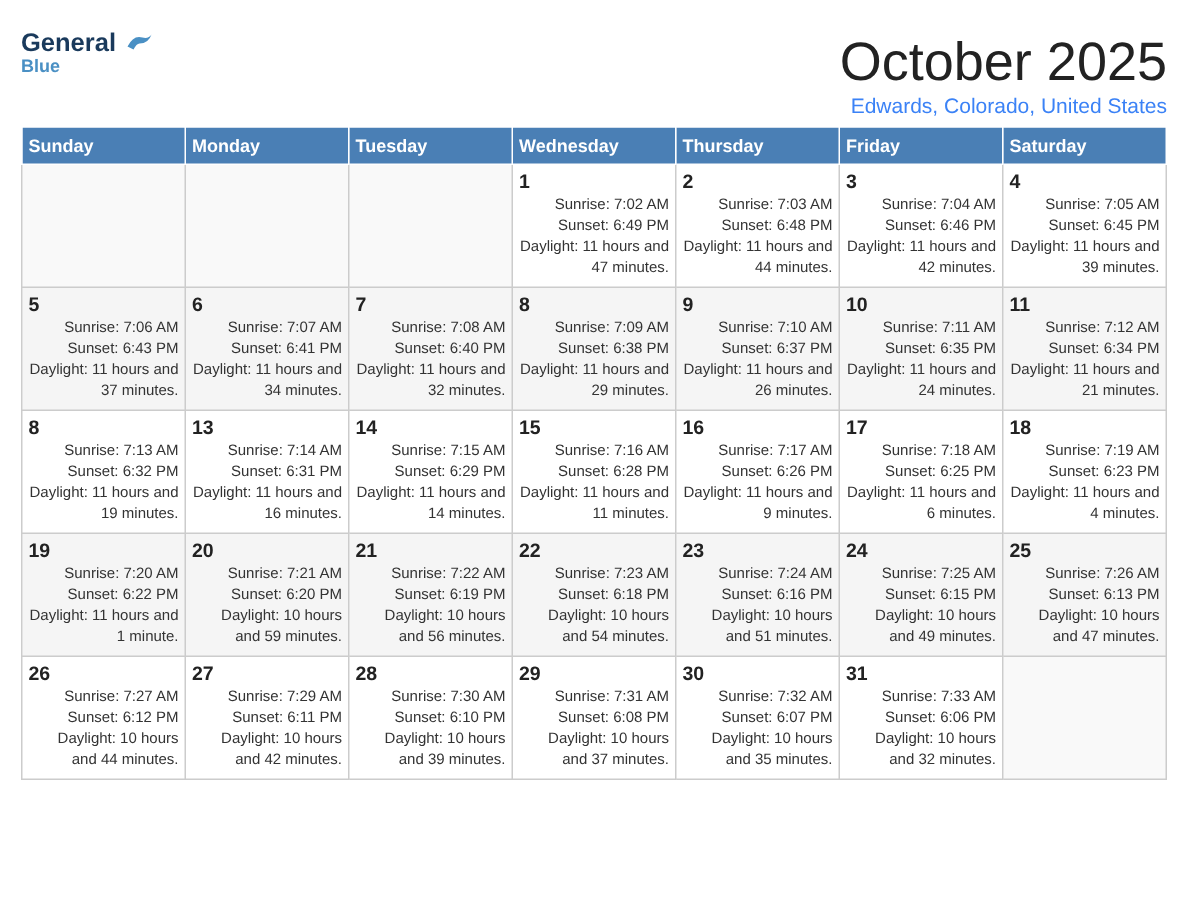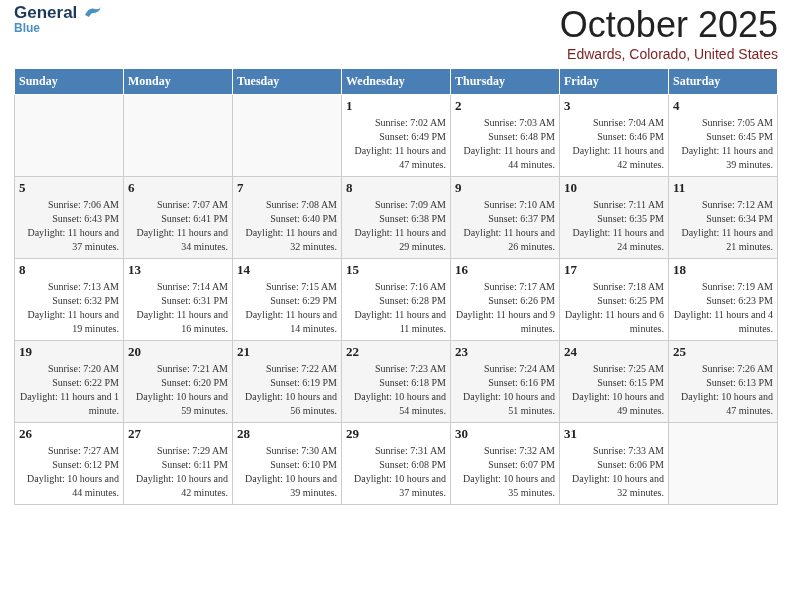--- a/index.html
+++ b/index.html
@@ -6,21 +6,21 @@
     body {
       font-family: Arial, sans-serif;
       background: #fff;
       width: 792px;
       height: 612px;
       overflow: hidden;
     }
     .page {
       width: 792px;
       height: 612px;
-      padding: 4px 14px 10px 14px;
+      padding: 20px 14px 10px 14px;
       background: #fff;
     }
     .header {
       display: flex;
       justify-content: space-between;
       align-items: flex-start;
       margin-bottom: 6px;
     }
     .logo {
       display: flex;
@@ -31,27 +31,26 @@
       text-align: right;
     }
     .month-title {
       font-size: 36px;
       font-weight: normal;
       color: #222;
       text-align: right;
     }
     .location {
       font-size: 14px;
-      color: #7f1d1d;
+      color: #3b82f6;
     }
     table {
       width: 100%;
       border-collapse: collapse;
       table-layout: fixed;
-      font-family: Liberation Serif, serif;
     }
     thead tr th {
       background: #4a7fb5;
       color: #fff;
       font-size: 12px;
       font-weight: bold;
       padding: 5px 4px;
       text-align: left;
       border: 1px solid #fff;
     }

